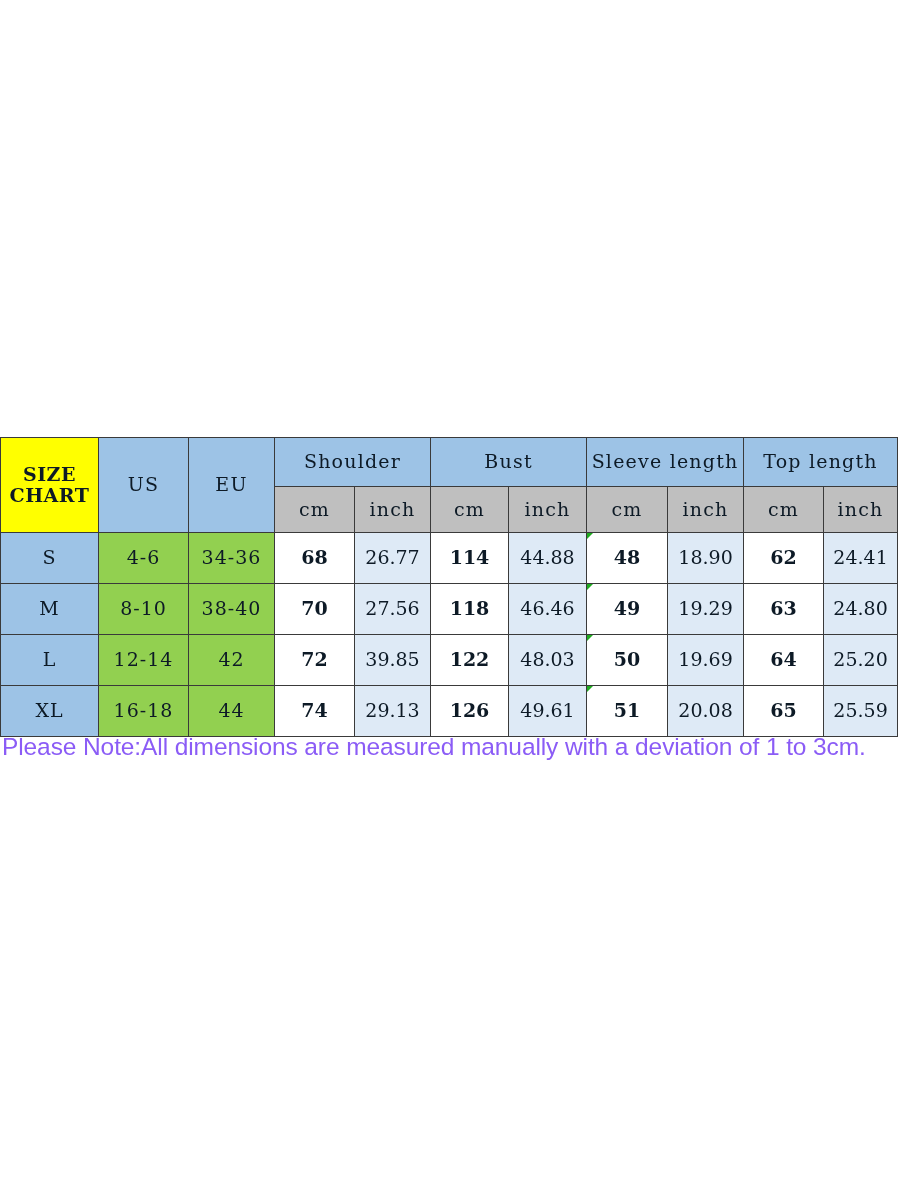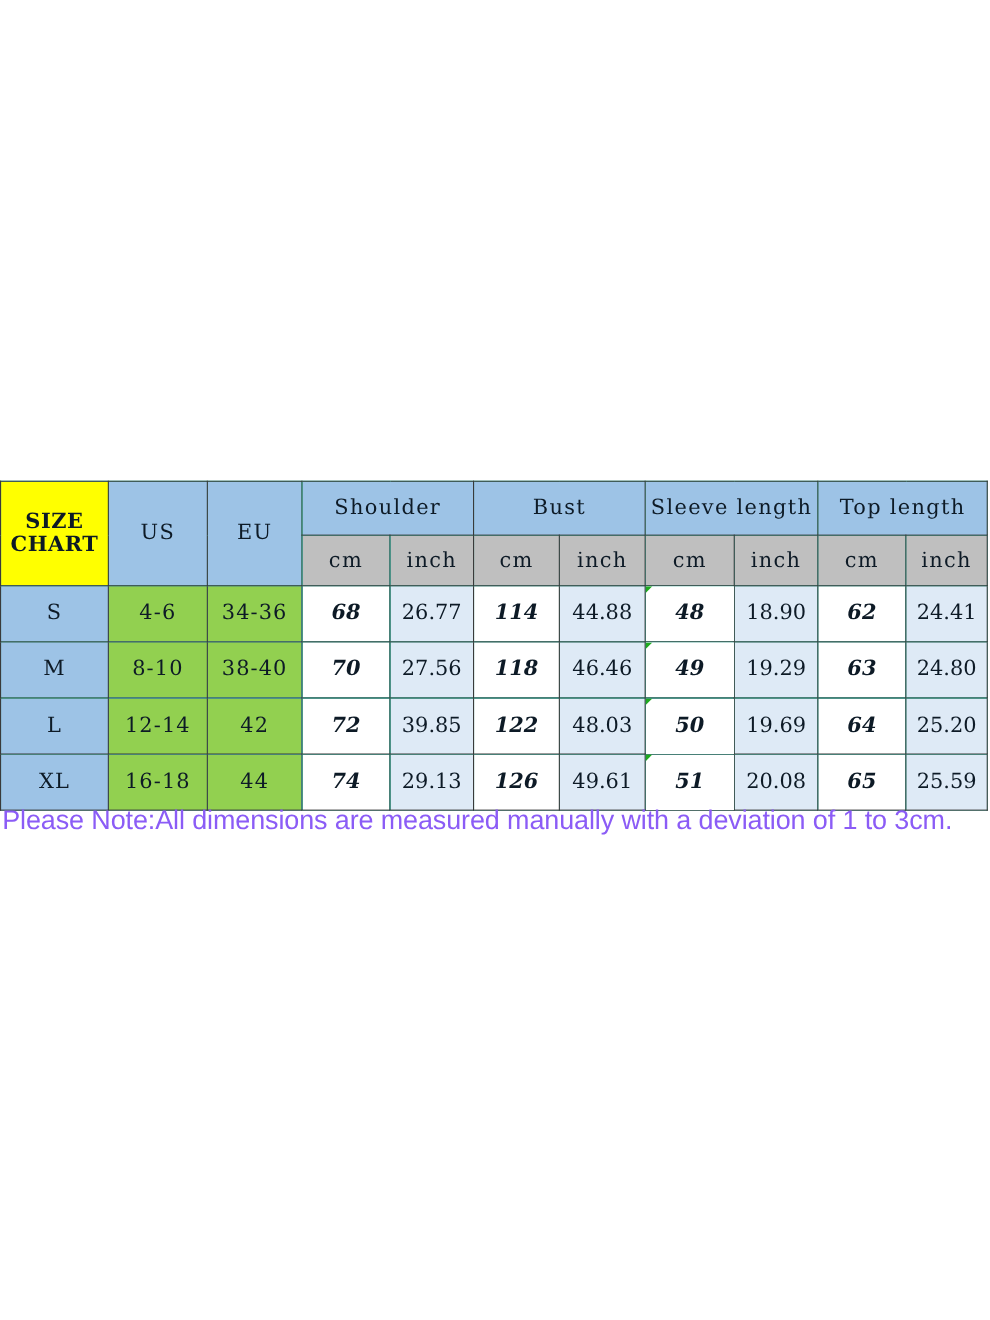--- a/index.html
+++ b/index.html
@@ -19,21 +19,21 @@
     position: absolute;
     left: 0;
     top: 437px;
     width: 897px;
   }
 
   table.size-chart {
     border-collapse: collapse;
     table-layout: fixed;
     width: 897px;
-    background: #5eead4;
+    background: #737373;
   }
 
   table.size-chart td {
     border: 1px solid #3a3a3a;
     text-align: center;
     vertical-align: middle;
     padding: 0;
     font-family: "DejaVu Serif", "Liberation Serif", serif;
     font-size: 19px;
     color: #0d1a26;
@@ -70,21 +70,20 @@
   .c-green {
     background: #92d050;
     letter-spacing: 1px;
     font-size: 20px;
   }
   .c-cm {
     background: #ffffff;
     font-family: "Liberation Sans", sans-serif;
     font-weight: bold;
     font-size: 20px;
-    font-style: italic;
   }
   .c-inch {
     background: #deeaf6;
     font-family: "Liberation Sans", sans-serif;
     font-weight: normal;
     font-size: 20px;
   }
 
   
   .c-flag {

